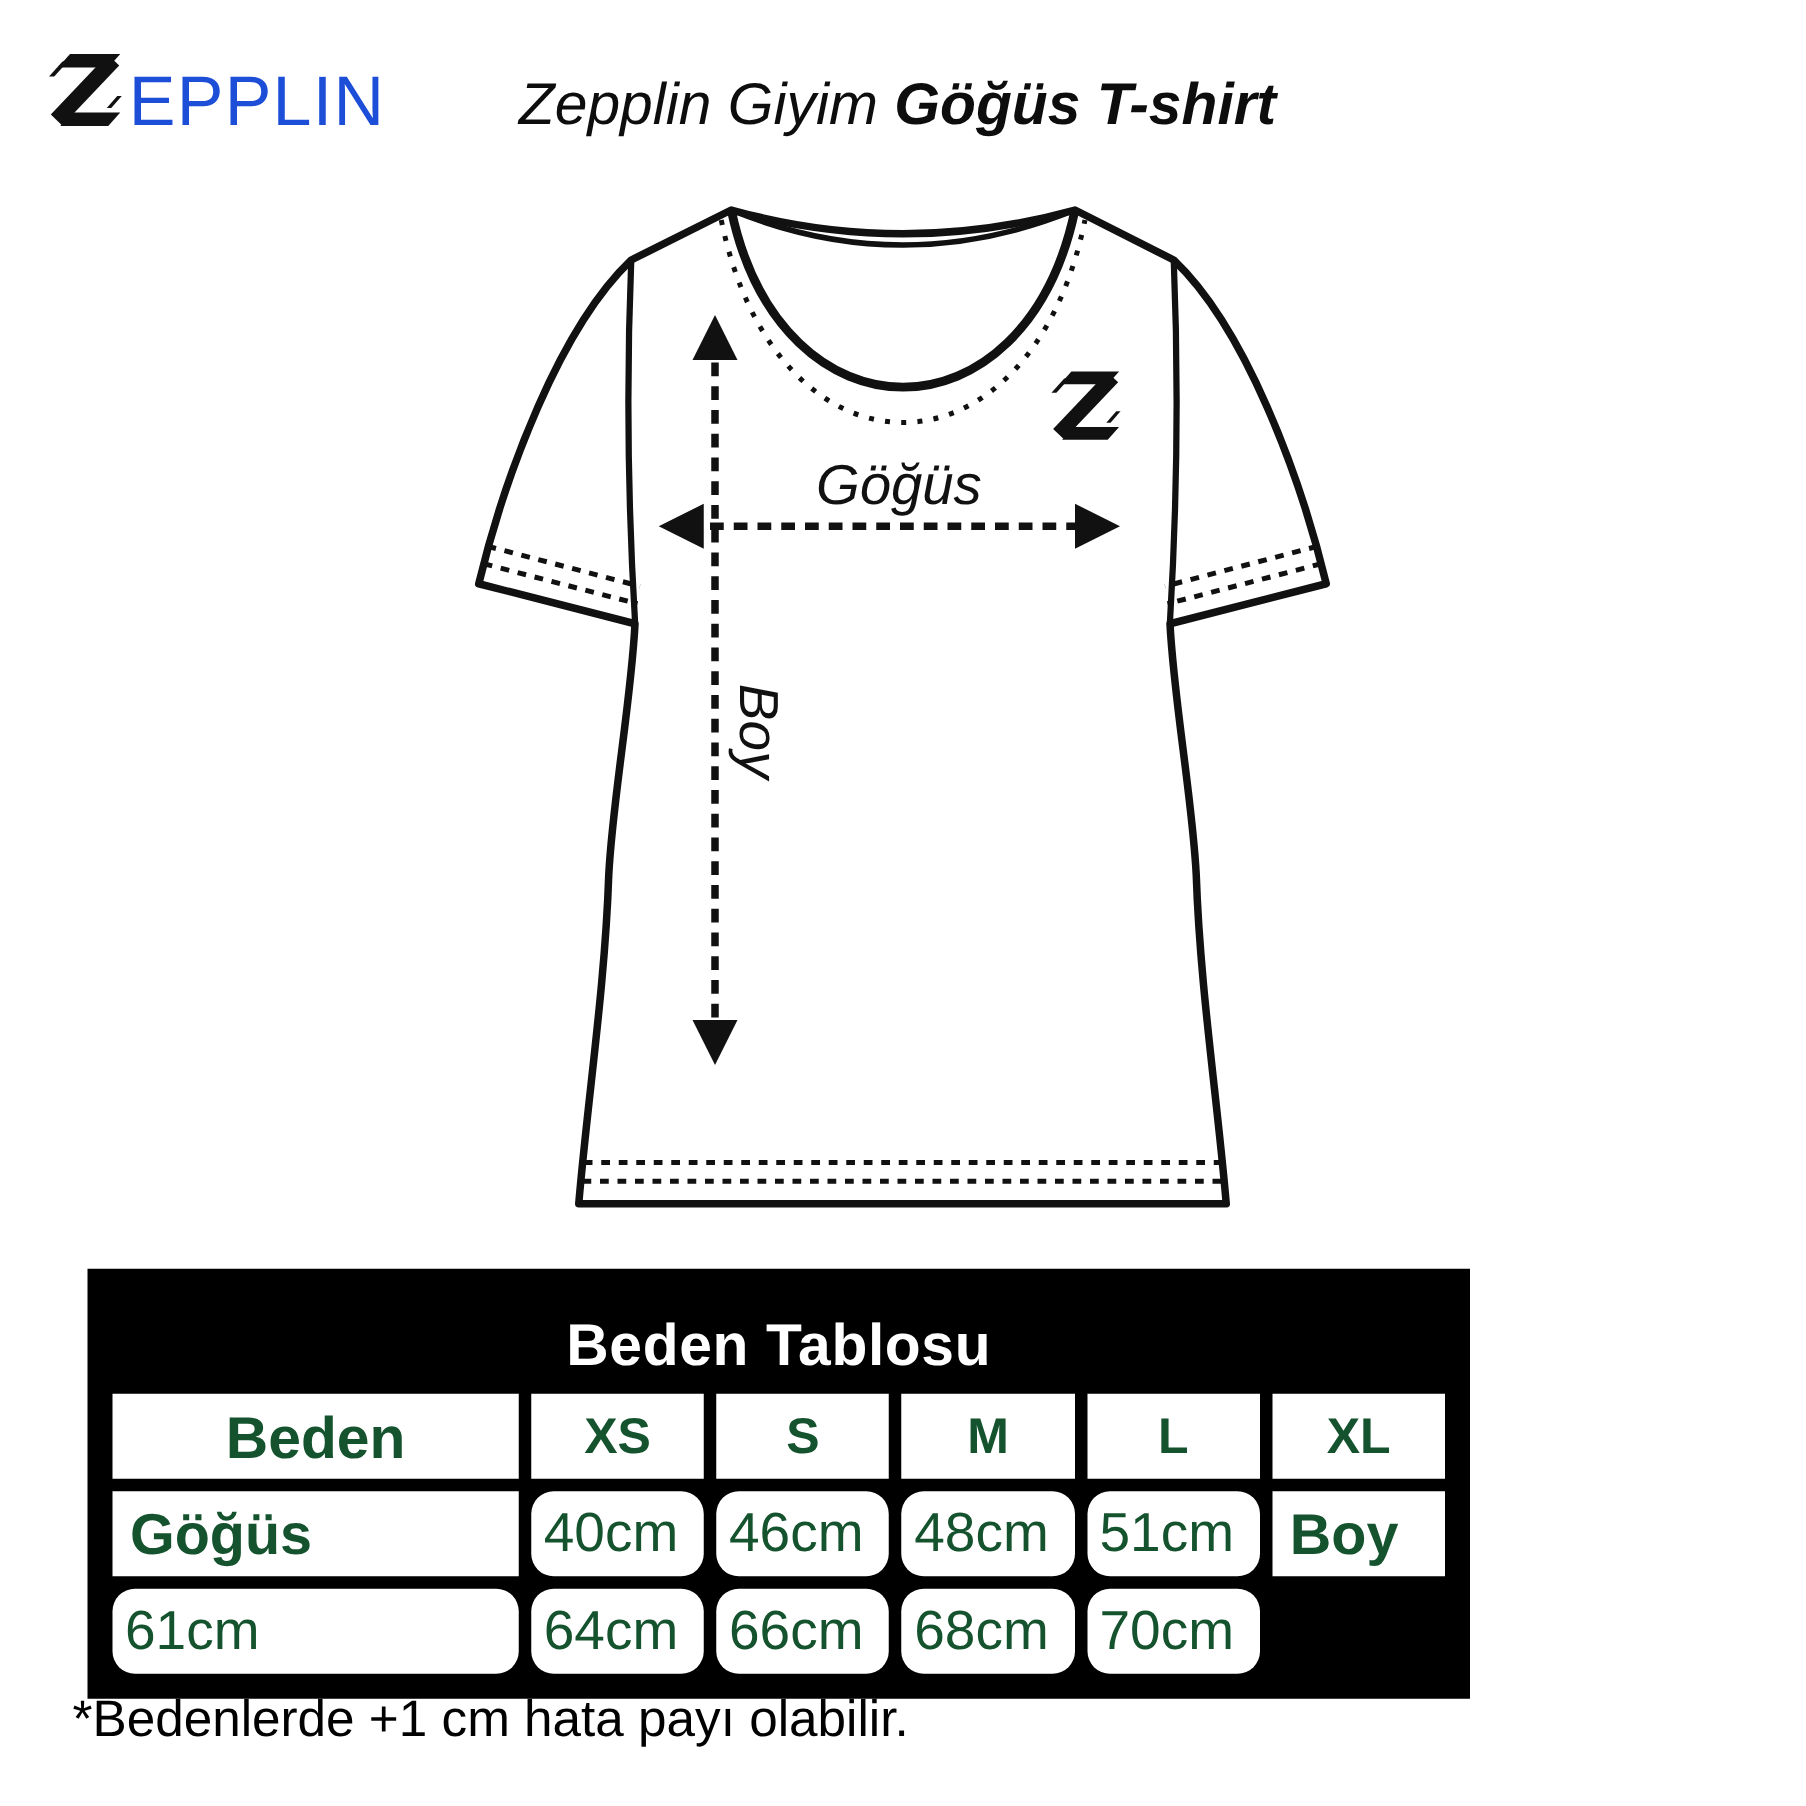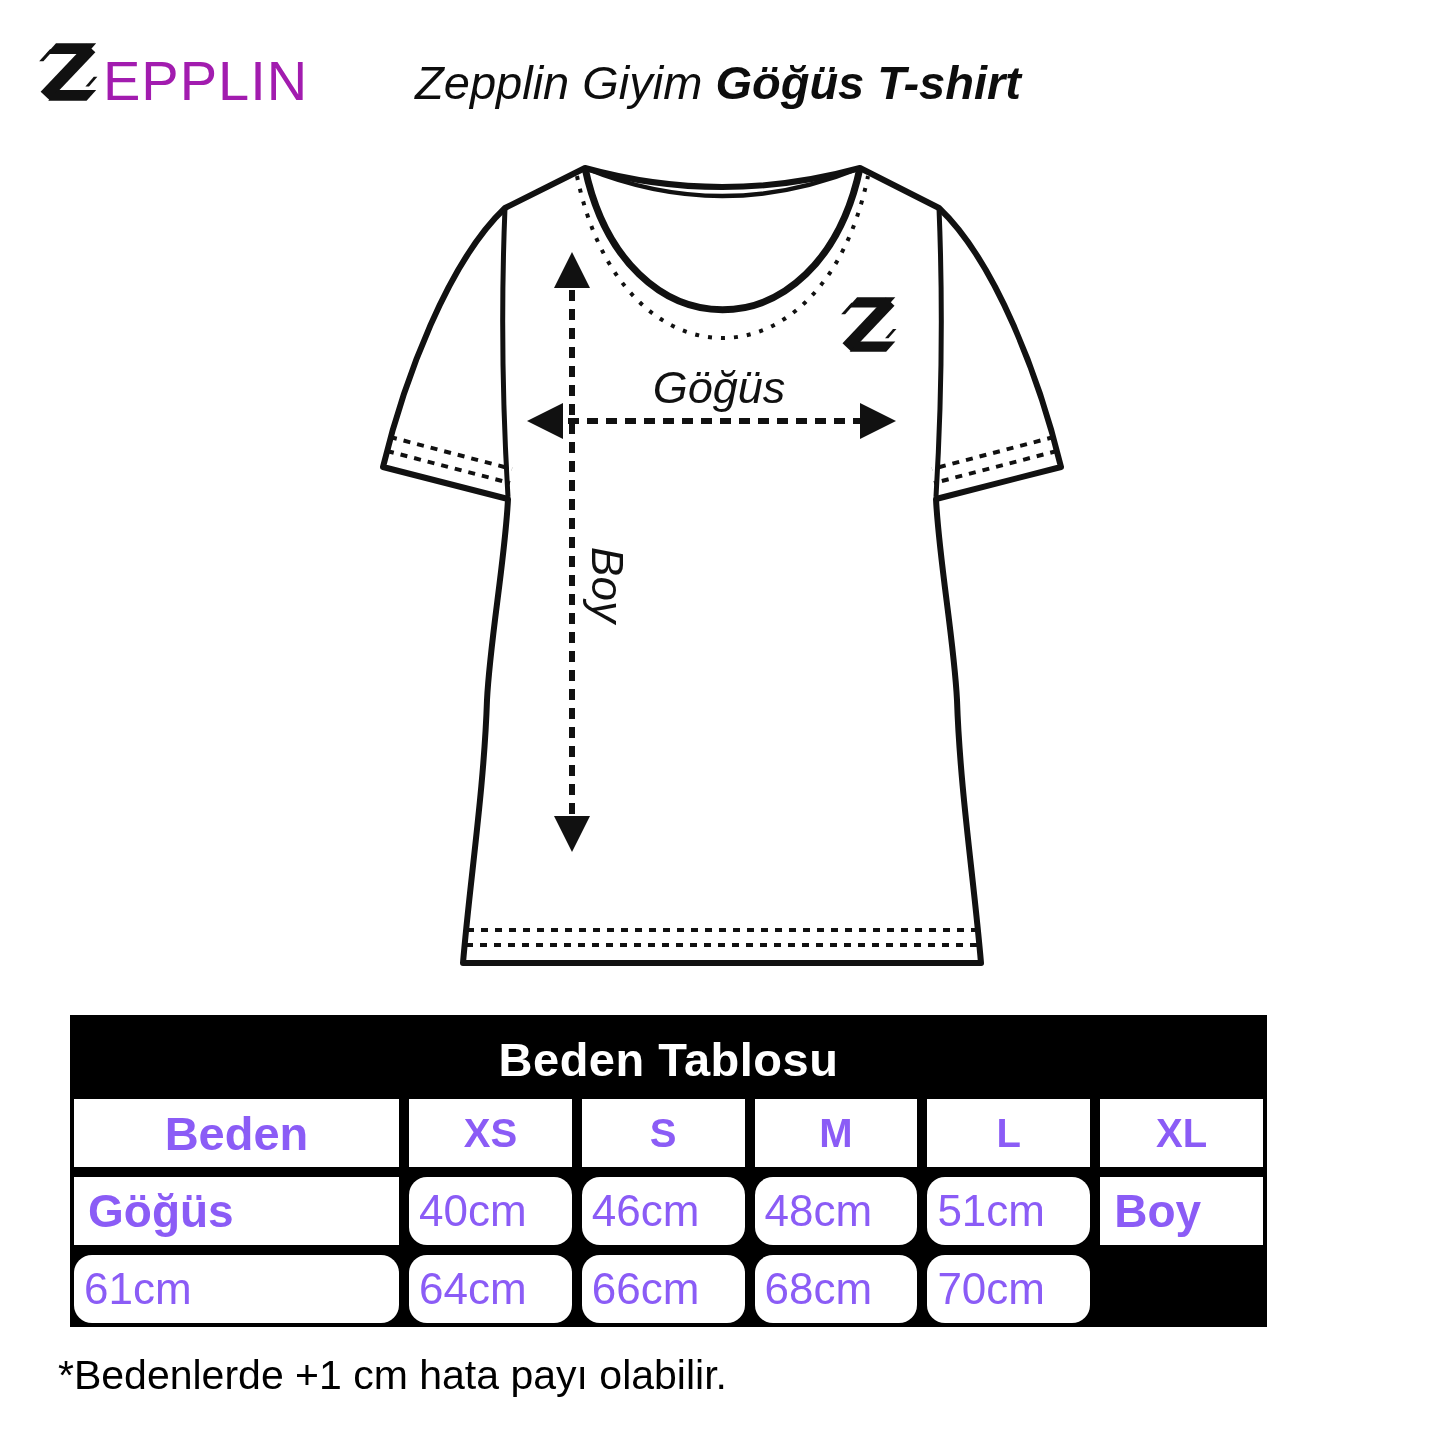--- a/index.html
+++ b/index.html
@@ -3,44 +3,44 @@
 <meta charset="utf-8">
 <style>
   html,body{margin:0;padding:0;background:#ffffff;}
   .canvas{
     position:relative;width:1445px;height:1445px;background:#ffffff;overflow:hidden;
     font-family:"Liberation Sans","DejaVu Sans",sans-serif;color:#111;
   }
   
   .brand{position:absolute;left:38px;top:40px;display:flex;align-items:flex-end;gap:5px;}
   .brand svg{width:60px;height:64px;display:block;}
-  .brand-text{font-size:56px;line-height:0.82;font-weight:500;letter-spacing:1px;color:#a21caf;}
+  .brand-text{font-size:56px;line-height:0.82;font-weight:500;letter-spacing:1px;color:#1d4ed8;}
   .title{
     position:absolute;left:710px;top:56px;transform:translateX(-50%);
     white-space:nowrap;font-style:italic;font-size:47px;line-height:1.15;color:#0d0d0d;
   }
   .title .t-reg{font-weight:500;margin-left:16px;}
   .title .t-bold{font-weight:800;}
   
   .shirt-svg{position:absolute;left:330px;top:135px;width:790px;height:880px;}
   .arrow-label{font-style:italic;font-weight:500;font-family:"Liberation Sans","DejaVu Sans",sans-serif;fill:#111;}
   
   .size-table{
-    position:absolute;left:70px;top:1015px;width:1197px;
-    background:#000;padding:4px;box-sizing:border-box;
+    position:absolute;left:70px;top:1015px;width:1106px;
+    background:#000;padding:20px;box-sizing:border-box;
   }
   .tbl-title{
     height:80px;display:flex;align-items:center;justify-content:center;
     color:#fff;font-weight:700;font-size:47px;letter-spacing:0.5px;
   }
   .tbl-grid{
     display:grid;grid-template-columns:325px repeat(5,1fr);
     grid-auto-rows:68px;gap:10px;
   }
-  .cell{background:#fff;display:flex;align-items:center;color:#8b5cf6;}
+  .cell{background:#fff;display:flex;align-items:center;color:#14532d;}
   .c-beden{justify-content:center;font-weight:700;font-size:47px;}
   .c-size{justify-content:center;font-weight:700;font-size:40px;}
   .c-label{justify-content:flex-start;padding-left:14px;font-weight:700;font-size:46px;}
   .c-val{justify-content:flex-start;padding-left:10px;font-weight:400;font-size:44px;border-radius:18px;}
   
   .footnote{position:absolute;left:58px;top:1352px;margin:0;font-size:41px;font-weight:400;color:#000000;}
   .defs-hidden{position:absolute;width:0;height:0;overflow:hidden;}
 </style>
 </head>
 <body>

